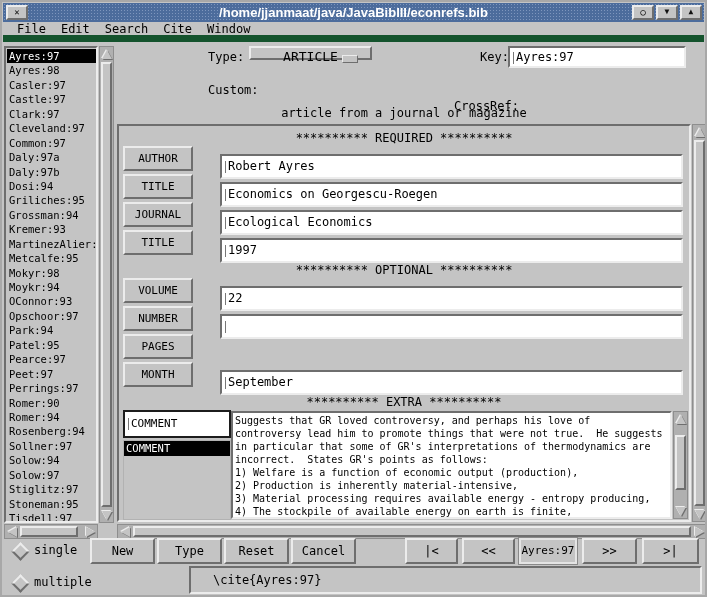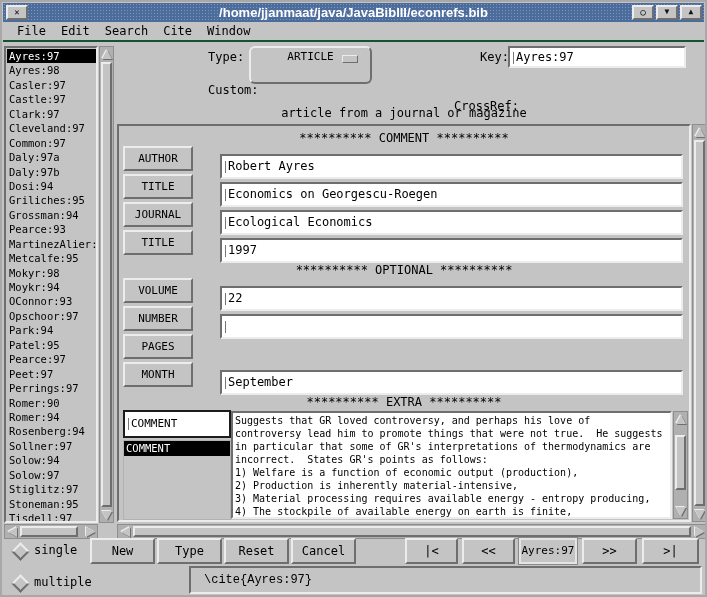--- a/index.html
+++ b/index.html
@@ -17,21 +17,21 @@
     font-family:"Liberation Sans", sans-serif;font-weight:bold;font-size:13px;line-height:19px;}
   .tb-btn{position:absolute;top:2px;width:22px;height:15px;background:#c4c4c4;
     border:2px solid;border-color:#ececec #6e6e6e #6e6e6e #ececec;box-sizing:border-box;
     font-size:9px;line-height:10px;text-align:center;font-weight:bold;color:#111;}
   .tb-close{left:3px;}
   .tb-circle{right:50px;}
   .tb-lower{right:26px;font-size:8px;}
   .tb-raise{right:2px;font-size:8px;}
   
   .menubar{position:absolute;left:1px;top:20px;right:1px;height:20px;background:#c4c4c4;
-    border-bottom:2px solid #14532d;display:flex;align-items:center;padding-left:14px;box-sizing:border-box;}
+    border-bottom:7px solid #14532d;display:flex;align-items:center;padding-left:14px;box-sizing:border-box;}
   .menu-item{font-size:12px;margin-right:15px;white-space:nowrap;}
   
   .raised{background:#c4c4c4;border:2px solid;border-color:#ececec #6e6e6e #6e6e6e #ececec;box-sizing:border-box;}
   .tf{background:#fff;border:2px solid;border-color:#6e6e6e #ececec #ececec #6e6e6e;box-sizing:border-box;
     font-size:12px;white-space:nowrap;overflow:hidden;padding-left:3px;}
   .caret{display:inline-block;width:1px;height:12px;background:#777;margin:0 2px 0 0;vertical-align:middle;}
   
   .list-panel{position:absolute;left:2px;top:44px;width:94px;height:477px;background:#c4c4c4;
     border:2px solid;border-color:#6e6e6e #ececec #ececec #6e6e6e;box-sizing:border-box;
     overflow:hidden;padding:1px 0 0 1px;}
@@ -44,22 +44,22 @@
   .tri{width:0;height:0;filter:drop-shadow(1px 1px 0 #6e6e6e) drop-shadow(-1px -1px 0 #ececec);}
   .tri-up{border-left:5px solid transparent;border-right:5px solid transparent;border-bottom:9px solid #c4c4c4;}
   .tri-down{border-left:5px solid transparent;border-right:5px solid transparent;border-top:9px solid #c4c4c4;}
   .tri-left{border-top:5px solid transparent;border-bottom:5px solid transparent;border-right:9px solid #c4c4c4;}
   .tri-right{border-top:5px solid transparent;border-bottom:5px solid transparent;border-left:9px solid #c4c4c4;}
   .sb-thumb{position:absolute;left:1px;right:1px;background:#c4c4c4;
     border:2px solid;border-color:#ececec #6e6e6e #6e6e6e #ececec;box-sizing:border-box;}
   .sb-thumb.h{top:1px;bottom:1px;left:auto;right:auto;}
   
   .hdr-label{position:absolute;font-size:12px;}
-  .option-menu{position:absolute;left:247px;top:44px;width:123px;height:38px;
-    font-size:11px;text-align:center;line-height:17px;border-radius:6px;}
+  .option-menu{position:absolute;left:247px;top:44px;width:123px;height:14px;
+    font-size:13px;text-align:center;line-height:17px;}
   .option-indicator{position:absolute;right:12px;top:7px;width:14px;height:6px;
     background:#c4c4c4;border:1px solid;border-color:#ececec #6e6e6e #6e6e6e #ececec;}
   .key-field{position:absolute;left:506px;top:44px;width:178px;height:22px;line-height:18px;}
   .description{position:absolute;left:115px;top:104px;width:574px;text-align:center;font-size:12px;}
   
   .main-panel{position:absolute;left:115px;top:122px;width:574px;height:398px;
     border:2px solid;border-color:#6e6e6e #ececec #ececec #6e6e6e;box-sizing:border-box;background:#c4c4c4;}
   .section-heading{position:absolute;left:0;width:100%;text-align:center;font-size:12px;white-space:pre;}
   .sh-required{top:5px;} .sh-optional{top:137px;} .sh-extra{top:269px;}
   .fgroup{position:absolute;left:2px;right:2px;}
@@ -89,21 +89,21 @@
   .ml-single{left:32px;top:541px;} .ml-multiple{left:32px;top:573px;}
   .btn-row{position:absolute;left:88px;top:536px;display:flex;gap:2px;}
   .push-btn{width:65px;height:26px;font-size:12px;text-align:center;line-height:22px;}
   .nav-btn{position:absolute;top:536px;height:26px;font-size:12px;text-align:center;line-height:22px;}
   .nav-first{left:403px;width:53px;} .nav-prev{left:460px;width:53px;}
   .nav-current{left:517px;width:58px;background:#c4c4c4;border:2px solid #e4e4e4;outline:1px solid #8a8a8a;
     box-sizing:border-box;font-size:11px;line-height:22px;text-align:center;}
   .nav-next{left:580px;width:55px;} .nav-last{left:640px;width:57px;}
   .cite-field{position:absolute;left:187px;top:564px;width:513px;height:28px;background:#c4c4c4;
     border:2px solid;border-color:#6e6e6e #ececec #ececec #6e6e6e;box-sizing:border-box;
-    font-size:12px;line-height:24px;padding-left:13px;white-space:nowrap;font-family:Liberation Mono, monospace;}
+    font-size:12px;line-height:24px;padding-left:22px;white-space:nowrap;}
 </style>
 </head>
 <body>
 
 <div class="window">
 
   <div class="titlebar">
     <div class="tb-btn tb-close">✕</div>
     <div class="title-text">/home/jjanmaat/java/JavaBibIII/econrefs.bib</div>
     <div class="tb-btn tb-circle">○</div>
@@ -127,21 +127,21 @@
       <div class="list-item selectable">Casler:97</div>
       <div class="list-item selectable">Castle:97</div>
       <div class="list-item selectable">Clark:97</div>
       <div class="list-item selectable">Cleveland:97</div>
       <div class="list-item selectable">Common:97</div>
       <div class="list-item selectable">Daly:97a</div>
       <div class="list-item selectable">Daly:97b</div>
       <div class="list-item selectable">Dosi:94</div>
       <div class="list-item selectable">Griliches:95</div>
       <div class="list-item selectable">Grossman:94</div>
-      <div class="list-item selectable">Pearce:93</div>
+      <div class="list-item selectable">Kremer:93</div>
       <div class="list-item selectable">MartinezAlier:9</div>
       <div class="list-item selectable">Metcalfe:95</div>
       <div class="list-item selectable">Mokyr:98</div>
       <div class="list-item selectable">Moykr:94</div>
       <div class="list-item selectable">OConnor:93</div>
       <div class="list-item selectable">Opschoor:97</div>
       <div class="list-item selectable">Park:94</div>
       <div class="list-item selectable">Patel:95</div>
       <div class="list-item selectable">Pearce:97</div>
       <div class="list-item selectable">Peet:97</div>
@@ -182,21 +182,21 @@
   </div>
   <span class="hdr-label" style="left:478px;top:48px;">Key:</span>
   <div class="tf key-field"><span class="caret"></span><span>Ayres:97</span></div>
 
   <span class="hdr-label" style="left:206px;top:81px;">Custom:</span>
   <span class="hdr-label" style="left:452px;top:65px;margin-top:32px;">CrossRef:</span>
 
   <div class="description">article from a journal or magazine</div>
 
   <div class="main-panel">
-    <div class="section-heading sh-required">********** COMMENT **********</div>
+    <div class="section-heading sh-required">********** REQUIRED **********</div>
     <div class="fgroup fg-required">
 
         <div class="frow">
           <div class="fbtn raised">AUTHOR</div>
           <div class="fval tf"><span class="caret"></span><span>Robert Ayres</span></div>
         </div>
 
         <div class="frow">
           <div class="fbtn raised">TITLE</div>
           <div class="fval tf"><span class="caret"></span><span>Economics on Georgescu-Roegen</span></div>

